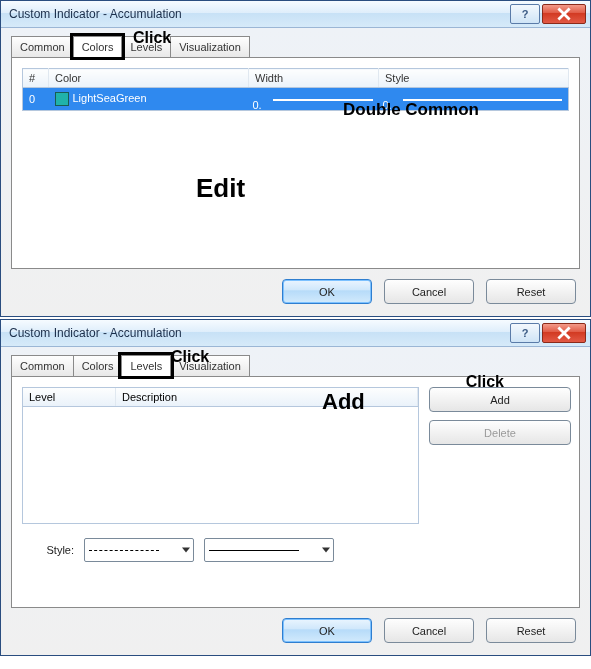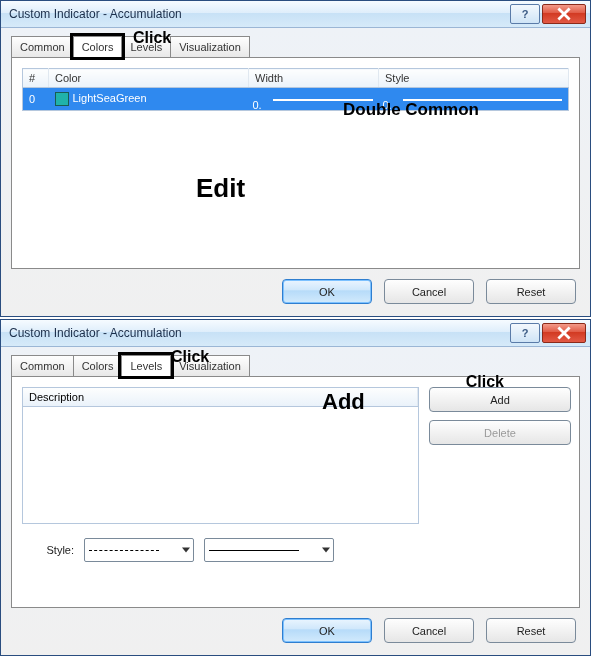--- a/index.html
+++ b/index.html
@@ -332,20 +332,21 @@
       <div class="tab"><span>Visualization</span></div>
     </div>
 
     <div class="panel" style="min-height:210px;">
       <div class="annot" style="top:-4px;right:75px;font-size:16px;">Click</div>
       <div class="annot" style="top:12px;left:310px;font-size:22px;">Add</div>
 
       <div class="levels-wrap">
         <div class="levels-list">
           <div class="hdr">
+            <div class="c1">Level</div>
             <div class="c2">Description</div>
           </div>
         </div>
         <div class="side-btns">
           <div class="btn" style="width:100%;">
               <span>Add</span>
             </div>
           <div class="btn disabled" style="width:100%;">
               <span>Delete</span>
             </div>

